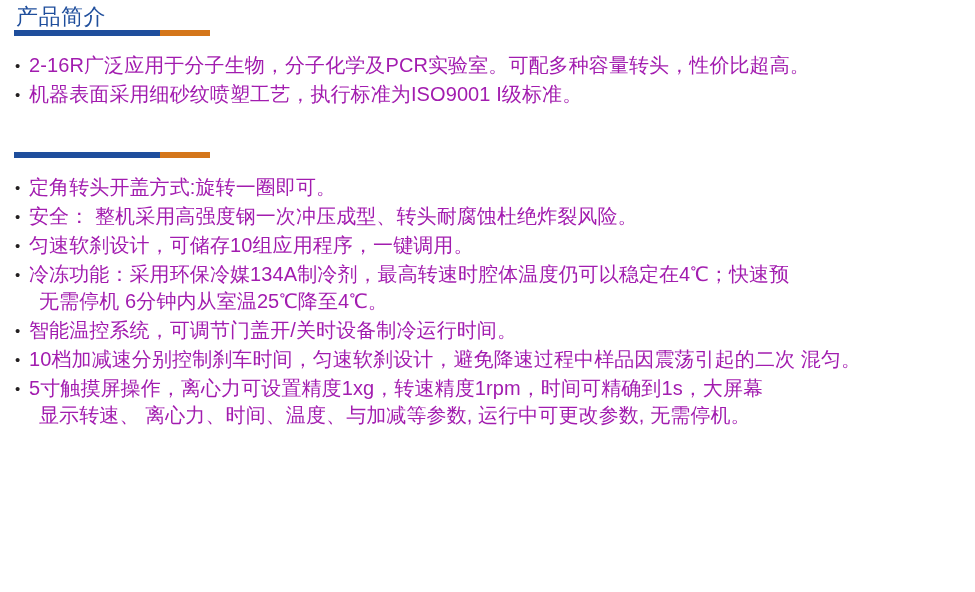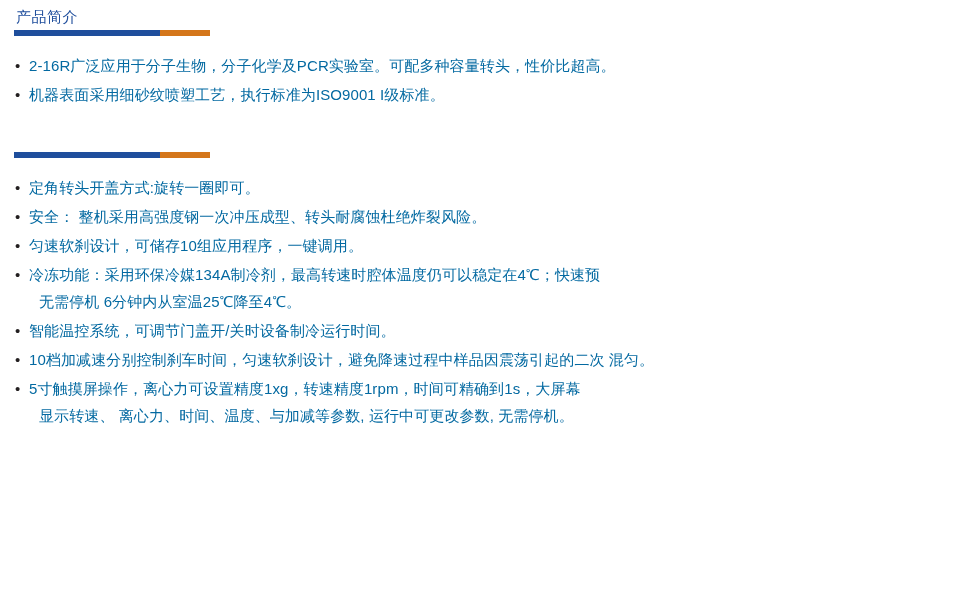--- a/index.html
+++ b/index.html
@@ -24,21 +24,21 @@
 
   
   .section {
     margin: 0;
   }
   .section-head {
     position: relative;
     display: block;
   }
   .head-title {
-    font-size: 15px;
+    font-size: 22px;
     color: #1f4e9c;
     letter-spacing: 0.5px;
     padding-left: 2px;
     line-height: 22px;
     white-space: nowrap;
   }
   .head-rule {
     display: flex;
     width: 196px;
     height: 6px;
@@ -55,23 +55,23 @@
 
   
   ul.bullets {
     list-style: none;
     margin: 0;
     padding: 0;
   }
   ul.bullets > li {
     position: relative;
     padding-left: 15px;
-    font-size: 15px;
+    font-size: 20px;
     line-height: 27px;
-    color: #0369a1;
+    color: #a21caf;
     letter-spacing: 0.1px;
   }
   ul.bullets > li::before {
     content: "•";
     position: absolute;
     left: 1px;
     top: 0;
     font-size: 15px;
     line-height: 27px;
     color: #231f20;

